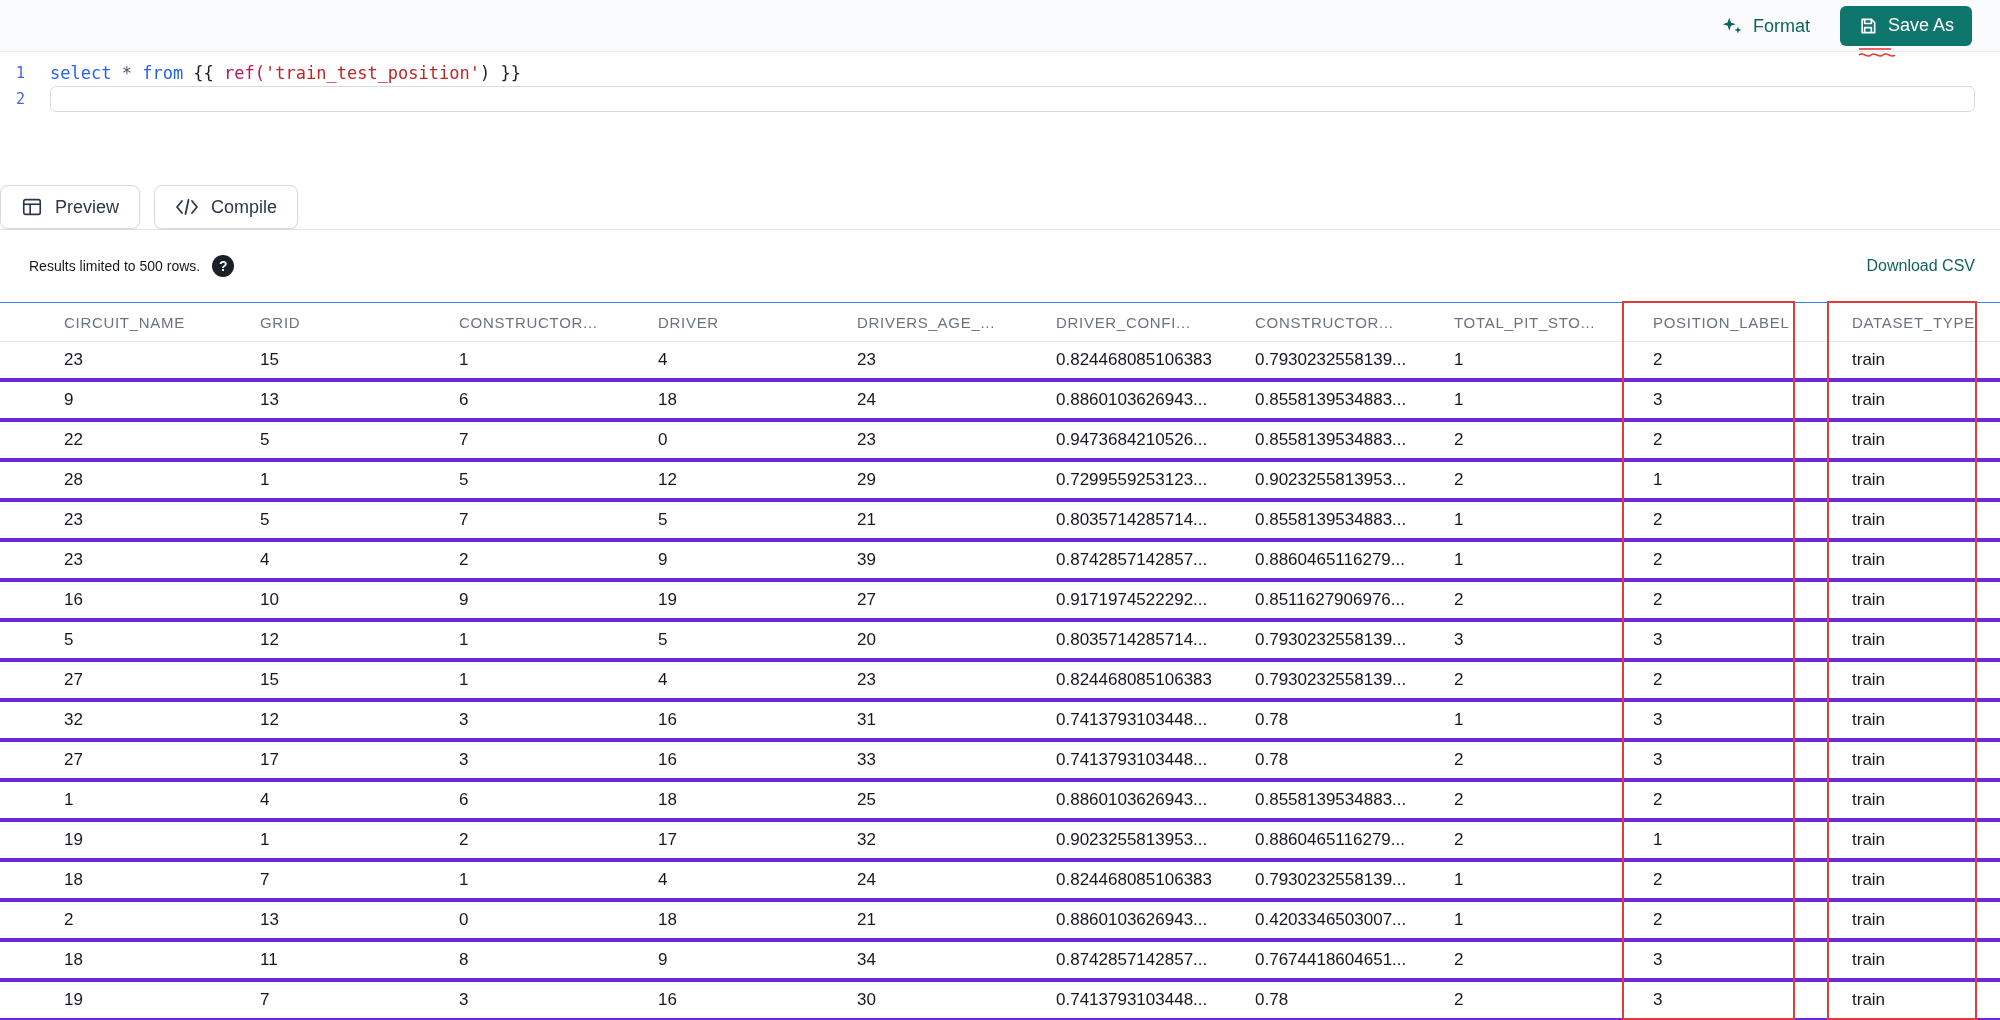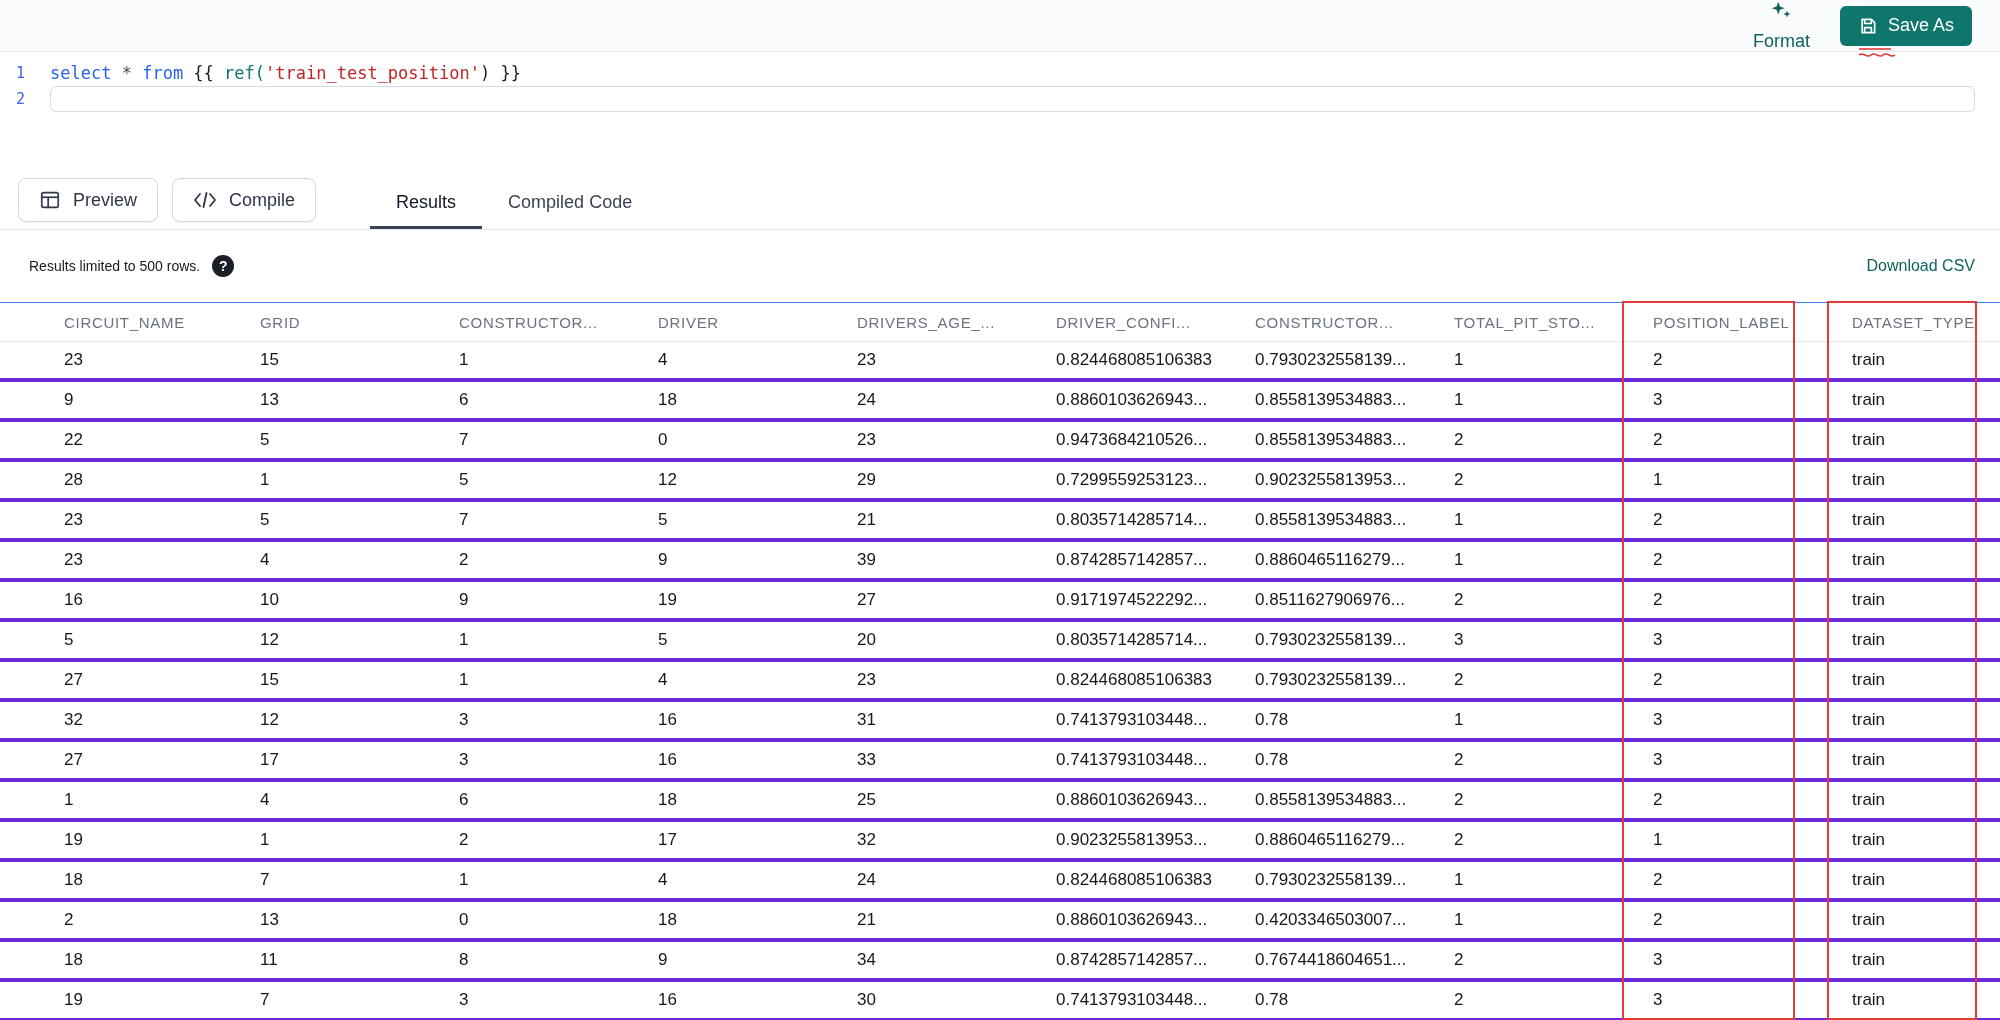--- a/index.html
+++ b/index.html
@@ -9,24 +9,23 @@
     background:#ffffff; font-family:"Liberation Sans", sans-serif; color:#16181d;
   }
 
   
   .toolbar {
     height:52px; background:#fafbfc; border-bottom:1px solid #e8eaee;
     display:flex; align-items:center; justify-content:flex-end;
     gap:30px; padding-right:28px;
   }
   .format-btn {
-    display:flex; align-items:center; gap:10px;
+    display:flex; align-items:flex-end; gap:10px;
     color:#0f635c; font-size:18px; cursor:pointer; background:none; border:none;
     font-family:"Liberation Sans", sans-serif;
-    flex-direction:column;
   }
   .saveas-btn {
     display:flex; align-items:center; gap:10px;
     background:#0f766e; color:#ffffff; border:none; border-radius:6px;
     height:40px; padding:0 18px; font-size:18px; cursor:pointer;
     font-family:"Liberation Sans", sans-serif;
   }
   .red-scribble { position:absolute; left:1857px; top:45px; }
 
   
@@ -39,26 +38,26 @@
     flex:0 0 50px; width:50px; padding-right:25px; text-align:right;
     color:#4263eb; font-size:15px; font-family:"DejaVu Sans Mono", monospace;
   }
   .active-line-box {
     flex:1; height:26px; margin-right:25px;
     border:1px solid #d8dce1; border-radius:6px; background:#ffffff;
   }
   .tok-kw  { color:#2563eb; }
   .tok-op  { color:#475569; }
   .tok-pl  { color:#1b1f27; }
-  .tok-fn  { color:#0f766e; }
+  .tok-fn  { color:#be185d; }
   .tok-str { color:#c02626; }
 
   
   .controls {
-    height:52px; display:flex; align-items:flex-start; padding-left:18px;
+    height:52px; display:flex; align-items:flex-end; 
     border-bottom:1px solid #e5e7eb;
   }
   .ctl-btn {
     height:44px; background:#ffffff; border:1px solid #d6dade; border-radius:8px;
     padding:0 20px; display:inline-flex; align-items:center; gap:12px;
     font-size:18px; color:#2d3748; margin-right:14px; cursor:pointer;
     font-family:"Liberation Sans", sans-serif;
     box-shadow:0 1px 2px rgba(0,0,0,0.05);
   }
   .tabs { margin-left:40px; display:flex; align-self:stretch; }
@@ -158,24 +157,20 @@
     <button class="ctl-btn">
       <span style="display:flex;">
         <svg width="24" height="18" viewBox="0 0 24 18" fill="none" stroke="#2d3748" stroke-width="1.8" stroke-linecap="round" stroke-linejoin="round">
           <polyline points="7,3 2,9 7,15"></polyline>
           <polyline points="17,3 22,9 17,15"></polyline>
           <line x1="13.5" y1="2" x2="10.5" y2="16"></line>
         </svg>
       </span>
       <span>Compile</span>
     </button>
-    <div class="tabs">
-      <div class="tab active">Results</div>
-      <div class="tab">Compiled Code</div>
-    </div>
   </div>
 
   <div class="meta-row">
     <span class="limit-text">Results limited to 500 rows.</span>
     <span class="help-icon">?</span>
     <span class="meta-spacer"></span>
     <a class="dl-link">Download CSV</a>
   </div>
 
   <div class="rtable">

